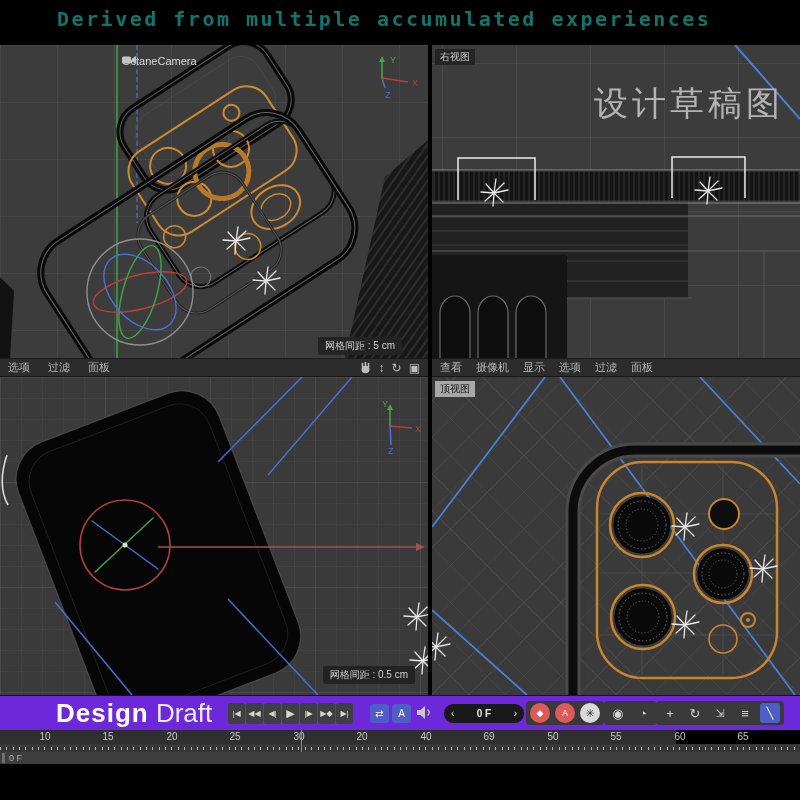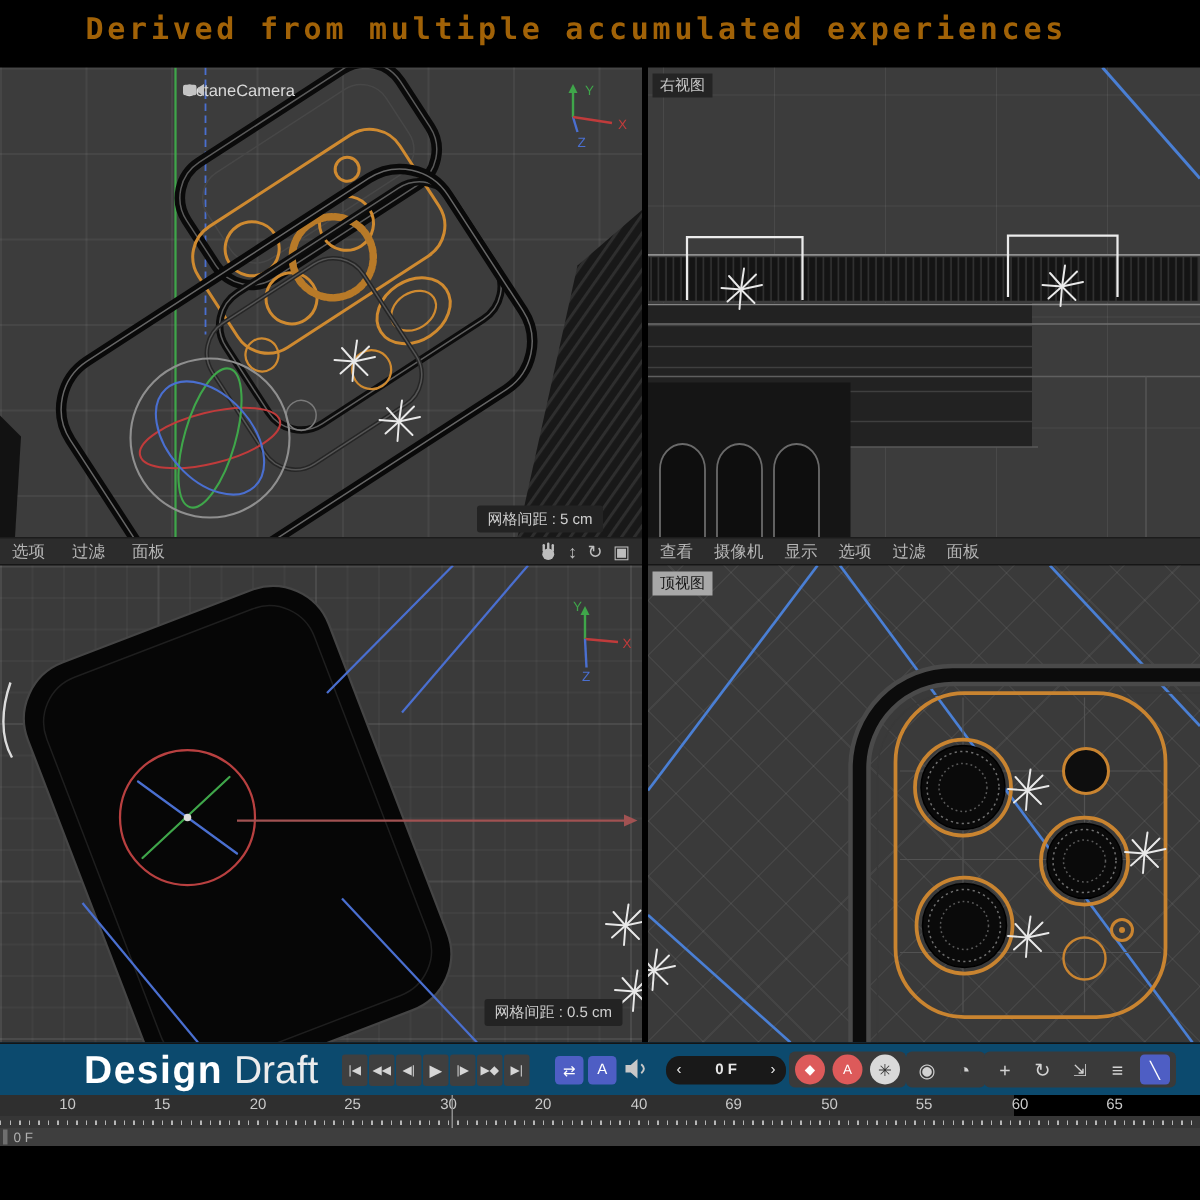--- a/index.html
+++ b/index.html
@@ -1,20 +1,20 @@
 <!DOCTYPE html>
 <html><head>
 <meta charset="utf-8">
 <style>
   html,body{margin:0;padding:0;background:#000;}
   .stage{position:relative;width:800px;height:800px;background:#000;overflow:hidden;
          font-family:"Liberation Sans",sans-serif;color:#ccc;}
   
   .page-title{position:absolute;left:57px;top:7px;font-family:"DejaVu Sans Mono",monospace;
-    font-weight:bold;font-size:20px;letter-spacing:2.5px;color:#a16207;white-space:nowrap;}
+    font-weight:bold;font-size:20px;letter-spacing:2.5px;color:#0f766e;white-space:nowrap;}
   
   .vp{position:absolute;overflow:hidden;}
   .vp-tl{left:0;top:45px;width:428px;height:313px;background:#3c3c3c;
     background-image:linear-gradient(rgba(255,255,255,.05) 1px,transparent 1px),
       linear-gradient(90deg,rgba(255,255,255,.05) 1px,transparent 1px);
     background-size:57px 57px;}
   .vp-tr{left:432px;top:45px;width:368px;height:313px;background:#3c3c3c;
     background-image:linear-gradient(rgba(255,255,255,.065) 1px,transparent 1px),
       linear-gradient(90deg,rgba(255,255,255,.065) 1px,transparent 1px);
     background-size:74px 74px;background-position:10px 18px;}
@@ -43,21 +43,21 @@
   .menubar{position:absolute;top:358px;height:19px;background:#2c2c2c;display:flex;
     align-items:center;font-size:11px;color:#b5b5b5;border-top:1px solid #1c1c1c;
     border-bottom:1px solid #161616;box-sizing:border-box;}
   .mb-left{left:0;width:428px;padding:0 8px;gap:18px;}
   .mb-right{left:432px;width:368px;padding:0 8px;gap:14px;}
   .menubar .spacer{flex:1;}
   .mb-icons{display:flex;gap:7px;align-items:center;color:#bdbdbd;font-size:12px;}
   .mb-icons span{cursor:default;}
   .menu-item{cursor:default;}
   
-  .footer{position:absolute;left:0;top:695px;width:800px;height:35px;background:#0c4a6e;
+  .footer{position:absolute;left:0;top:695px;width:800px;height:35px;background:#6d28d9;
     border-top:1px solid #151515;box-sizing:border-box;}
   .brand{position:absolute;left:56px;top:2px;font-size:26px;color:#fff;white-space:nowrap;}
   .brand b{font-weight:800;letter-spacing:1px;}
   .brand span{font-weight:400;color:#ececec;}
   .transport{position:absolute;left:228px;top:7px;display:flex;gap:1px;}
   .tbtn{width:17px;height:21px;background:#3f3f3f;color:#d6d6d6;font-size:8px;
     display:flex;align-items:center;justify-content:center;border-radius:2px;cursor:default;}
   .tbtn.play{font-size:11px;}
   .bluebtn{position:absolute;width:19px;height:19px;top:8px;background:#4e5ec4;color:#fff;
     border-radius:3px;font-size:10px;display:flex;align-items:center;justify-content:center;cursor:default;}
@@ -212,20 +212,21 @@
         <path d="M84,313 V268 a15,17 0 0 1 30,0 V313"></path>
       </g>
       <g stroke="#ececec" stroke-width="1.5" fill="none">
         <path d="M26,155 V113 H103 V155"></path>
         <path d="M240,153 V112 H313 V153"></path>
       </g>
       <use href="#spark" transform="translate(62,148)"></use>
       <use href="#spark" transform="translate(276,146)"></use>
     </svg>
     <div class="vp-tag">右视图</div>
+    <div class="watermark">设计草稿图</div>
   </div>
 
   <div class="menubar mb-left">
     <span class="menu-item">选项</span>
     <span class="menu-item">过滤</span>
     <span class="menu-item">面板</span>
     <span class="spacer"></span>
     <div class="mb-icons">
       <svg width="13" height="13">
         <ellipse cx="6.5" cy="8.5" rx="4" ry="3.8" fill="#bdbdbd"></ellipse>

